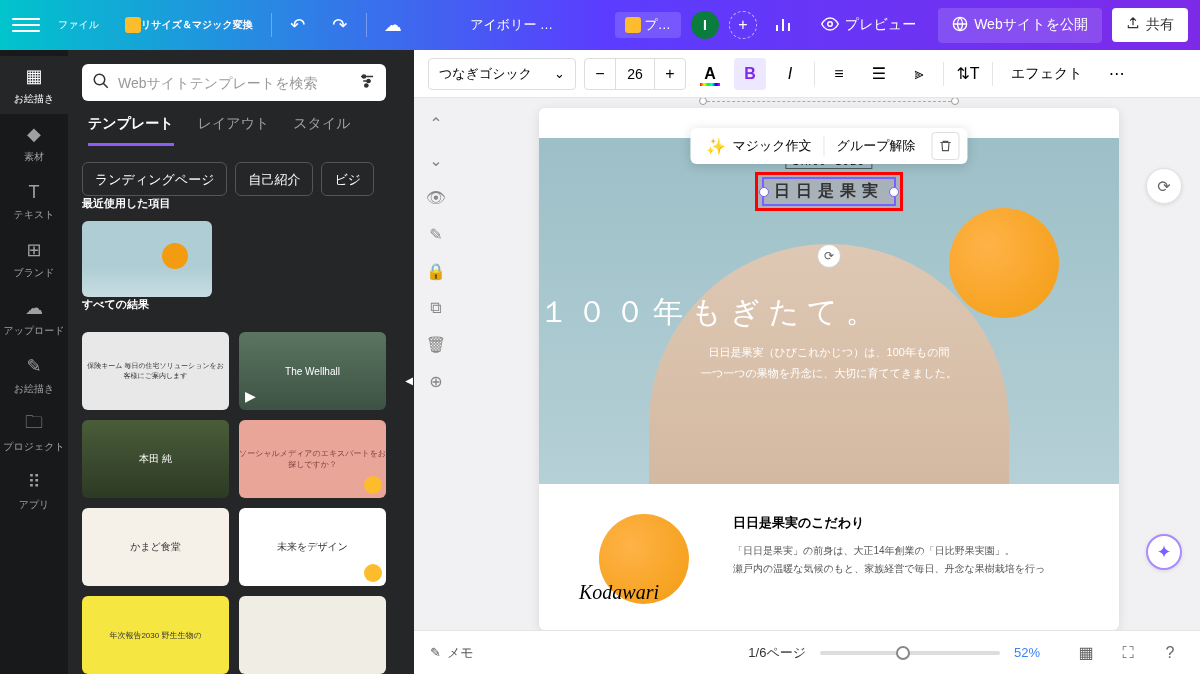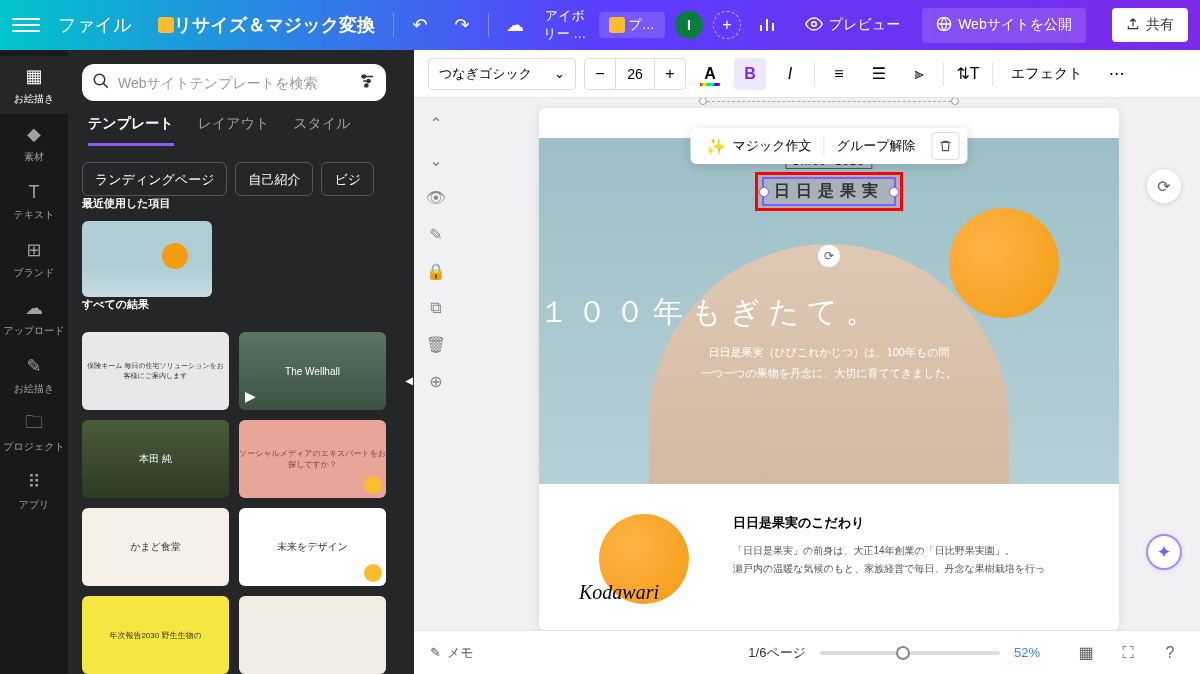--- a/index.html
+++ b/index.html
@@ -1,41 +1,41 @@
 <!DOCTYPE html>
 <html><head>
 <meta charset="utf-8">
 <style>
 * { margin: 0; padding: 0; box-sizing: border-box; font-family: -apple-system, BlinkMacSystemFont, "Segoe UI", sans-serif; }
 body { width: 1200px; height: 674px; overflow: hidden; background: #fff; }
 
 .top-bar { height: 50px; background: linear-gradient(90deg, #00c4cc 0%, #5b3dff 50%, #7d2ae8 100%); display: flex; align-items: center; padding: 0 12px; gap: 10px; color: #fff; }
 .hamburger { width: 28px; height: 28px; display: flex; flex-direction: column; justify-content: center; gap: 4px; cursor: pointer; }
 .hamburger span { height: 2px; background: #fff; border-radius: 1px; }
-.top-btn { color: #fff; font-size: 18px; font-weight: 500; padding: 6px 8px; cursor: pointer; }
+.top-btn { color: #fff; font-size: 10px; font-weight: 500; padding: 6px 8px; cursor: pointer; }
 .resize-btn { display: flex; align-items: center; gap: 0; font-weight: 700; }
 .crown { width: 16px; height: 16px; background: #fdbc2c; border-radius: 3px; display: inline-block; }
 .divider-v { width: 1px; height: 24px; background: rgba(255,255,255,0.3); }
 .icon-btn { width: 32px; height: 32px; display: flex; align-items: center; justify-content: center; cursor: pointer; color: #fff; font-size: 18px; }
 .title-area { flex: 1; text-align: center; font-size: 13px; }
 .pro-btn { background: rgba(255,255,255,0.15); border-radius: 4px; padding: 4px 10px; display: flex; align-items: center; gap: 4px; font-size: 13px; }
 .avatar { width: 28px; height: 28px; border-radius: 50%; background: #0a7d3e; display: flex; align-items: center; justify-content: center; font-weight: 700; font-size: 14px; }
 .plus-btn { width: 28px; height: 28px; border-radius: 50%; border: 1px dashed rgba(255,255,255,0.6); display: flex; align-items: center; justify-content: center; }
 .preview-btn { display: flex; align-items: center; gap: 6px; padding: 6px 12px; font-size: 14px; font-weight: 500; }
 .publish-btn { background: rgba(255,255,255,0.15); border-radius: 4px; padding: 8px 14px; display: flex; align-items: center; gap: 6px; font-size: 14px; font-weight: 500; }
-.share-btn { background: #fff; color: #333; border-radius: 4px; padding: 8px 14px; display: flex; align-items: flex-end; gap: 6px; font-size: 14px; font-weight: 500; margin-left: 16px; }
+.share-btn { background: #fff; color: #333; border-radius: 4px; padding: 8px 14px; display: flex; align-items: flex-start; gap: 6px; font-size: 14px; font-weight: 500; }
 
 .workspace { display: flex; height: 624px; }
 .rail { width: 68px; background: #18191b; display: flex; flex-direction: column; align-items: center; padding-top: 6px; }
 .rail-item { width: 68px; height: 58px; display: flex; flex-direction: column; align-items: center; justify-content: center; gap: 4px; color: #a0a0a0; font-size: 10px; cursor: pointer; }
 .rail-item.active { background: #252627; color: #fff; }
 .rail-icon { width: 24px; height: 24px; display: flex; align-items: center; justify-content: center; font-size: 18px; }
 
 .sidebar { width: 332px; background: #252627; color: #fff; display: flex; flex-direction: column; padding: 14px 14px 0 14px; overflow: hidden; }
-.search-bar { background: #fff; border-radius: 12px; height: 40px; display: flex; align-items: center; padding: 0 10px; gap: 8px; }
+.search-bar { background: #fff; border-radius: 6px; height: 40px; display: flex; align-items: center; padding: 0 10px; gap: 8px; }
 .search-bar input { flex: 1; border: none; outline: none; font-size: 14px; background: transparent; color: #999; }
 .search-bar input::placeholder { color: #999; }
 .filter-icon { color: #333; font-size: 16px; }
 .tabs { display: flex; gap: 24px; margin-top: 14px; font-size: 14px; padding: 0 6px; }
 .tab { padding-bottom: 10px; cursor: pointer; color: #a0a0a0; }
 .tab.active { color: #fff; border-bottom: 3px solid #8b5cf6; font-weight: 600; }
 .chips { display: flex; gap: 8px; margin-top: 16px; overflow: hidden; }
 .chip { border: 1px solid #555; border-radius: 6px; padding: 8px 12px; font-size: 13px; white-space: nowrap; cursor: pointer; }
 .section-h { font-size: 11px; font-weight: 600; margin-bottom: 10px; }
 .recent-thumb { width: 130px; height: 82px; background: linear-gradient(180deg, #aecdd4 60%, #c8dde2 100%); border-radius: 6px; position: relative; overflow: hidden; }

